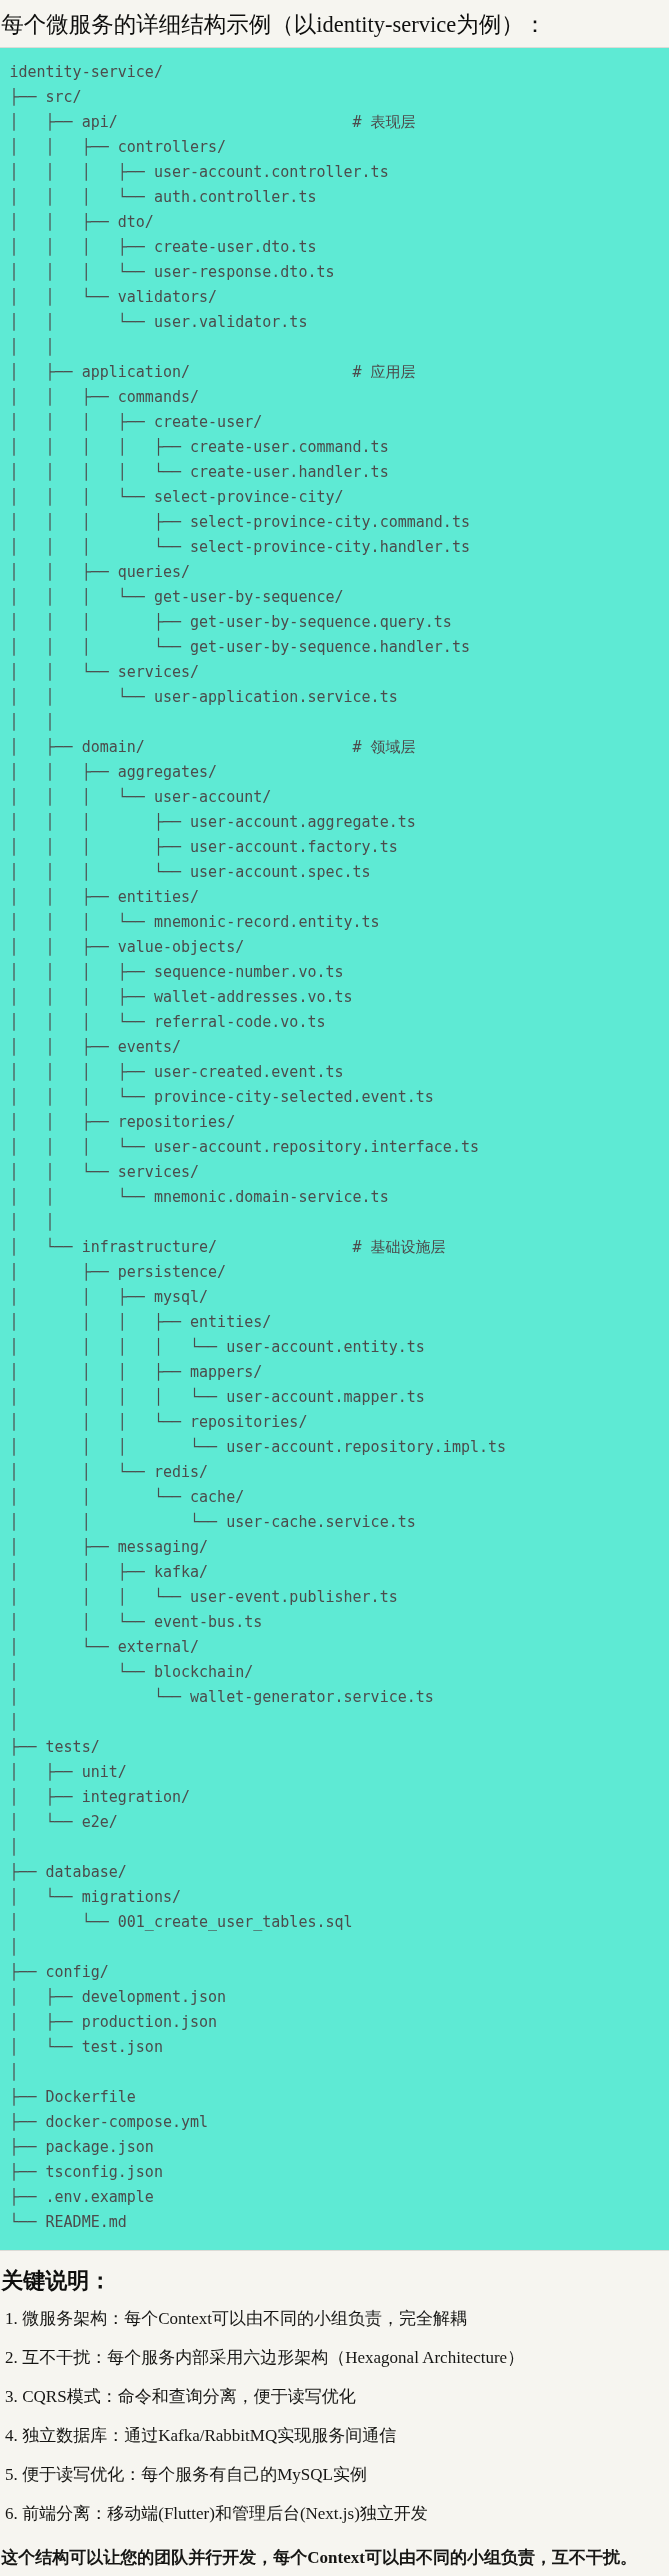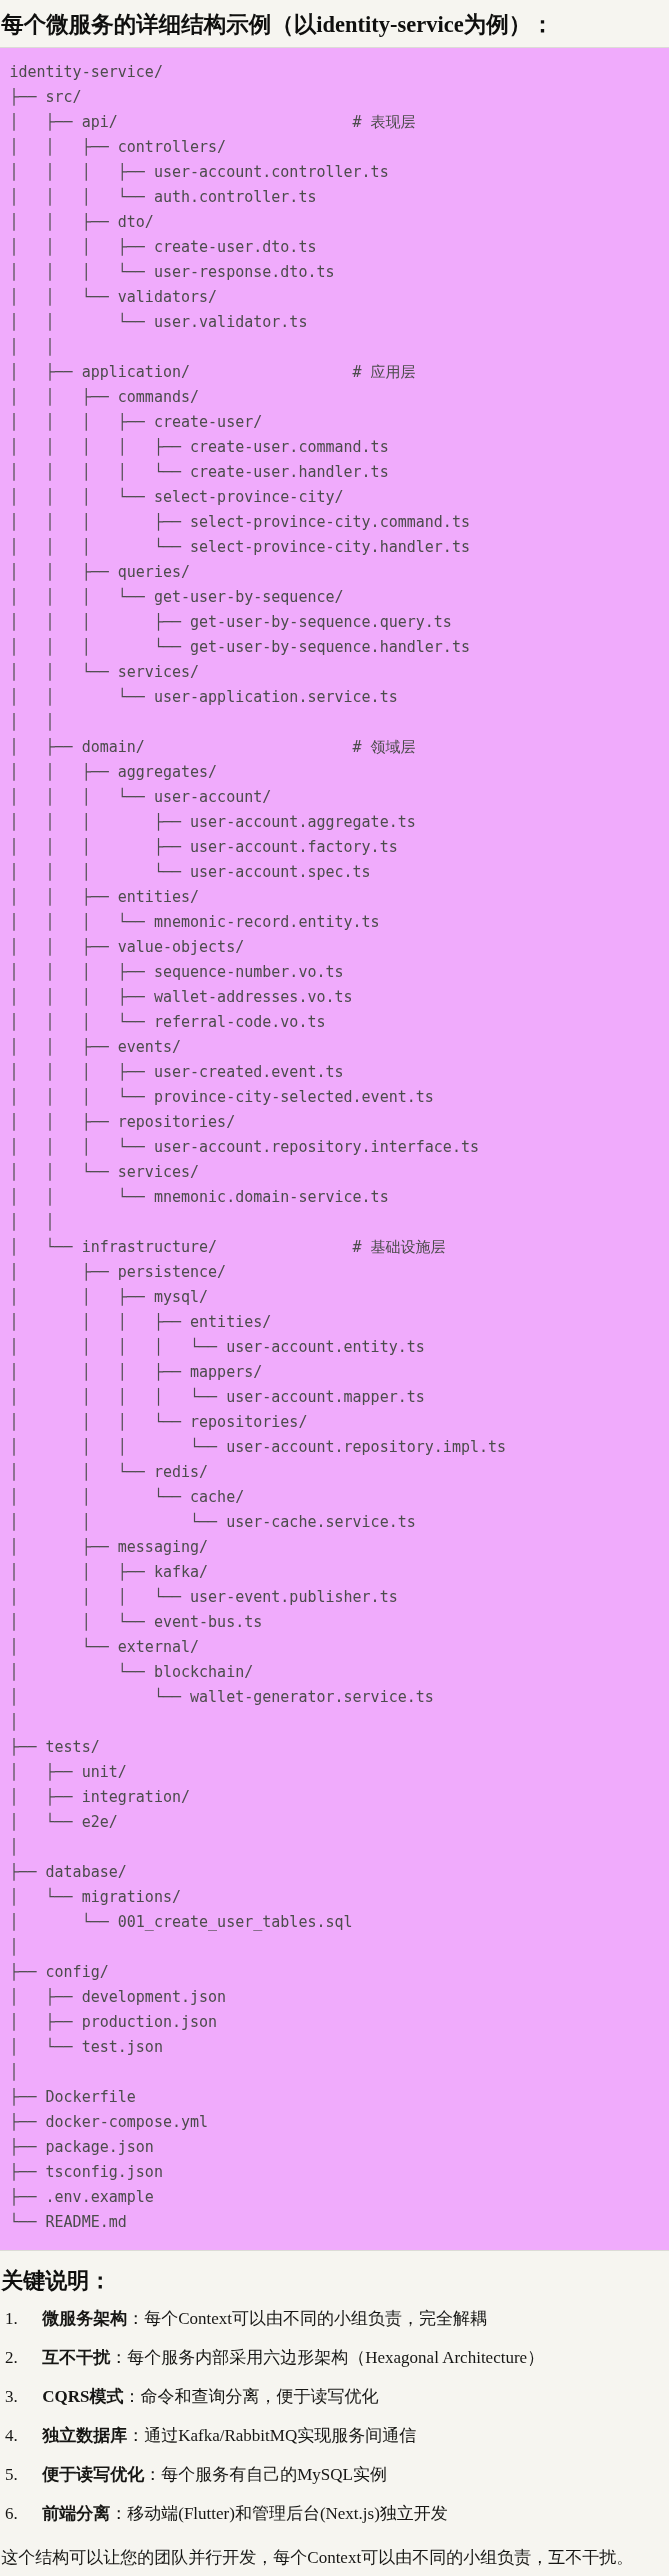--- a/index.html
+++ b/index.html
@@ -11,29 +11,29 @@
     -webkit-font-smoothing: antialiased;
   }
   .page { width: 669px; }
 
   
   h1.page-title {
     margin: 0;
     padding: 8.1px 5px 5.6px 1.3px;
     font-size: 22.5px;
     line-height: 33px;
-    font-weight: 700;
+    font-weight: 400;
     color: #0f0f0e;
     letter-spacing: 0;
   }
 
   
   pre.code-block {
     margin: 0;
-    background: #f0abfc;
+    background: #5eead4;
     border-top: 0.6px solid #dcdbd6;
     border-bottom: 0.6px solid #dcdbd6;
     padding: 12px 9.4px 15px 9.4px;
     font-family: "DejaVu Sans Mono", monospace;
     font-size: 15px;
     line-height: 25px;
     color: #4c4c4c;
     white-space: pre;
     overflow: hidden;
   }
@@ -53,28 +53,28 @@
     margin: 0 0 15px 0;
     padding-left: 3.8px;
     font-size: 17px;
     line-height: 24px;
     color: #161614;
   }
   .note-item .note-number {
     margin-right: 4.4px;
   }
   .note-item .note-label {
-    font-weight: 700;
-    margin-left: 20px;
+    font-weight: 400;
   }
   p.notes-footer {
     margin: 20px 0 0 0;
     font-size: 17px;
     line-height: 24px;
     color: #161614;
+    font-weight: bold;
   }
 </style>
 </head>
 <body>
 
 <div class="page">
 
   <h1 class="page-title">每个微服务的详细结构示例（以identity-service为例）：</h1>
 
   <pre class="code-block">identity-service/

